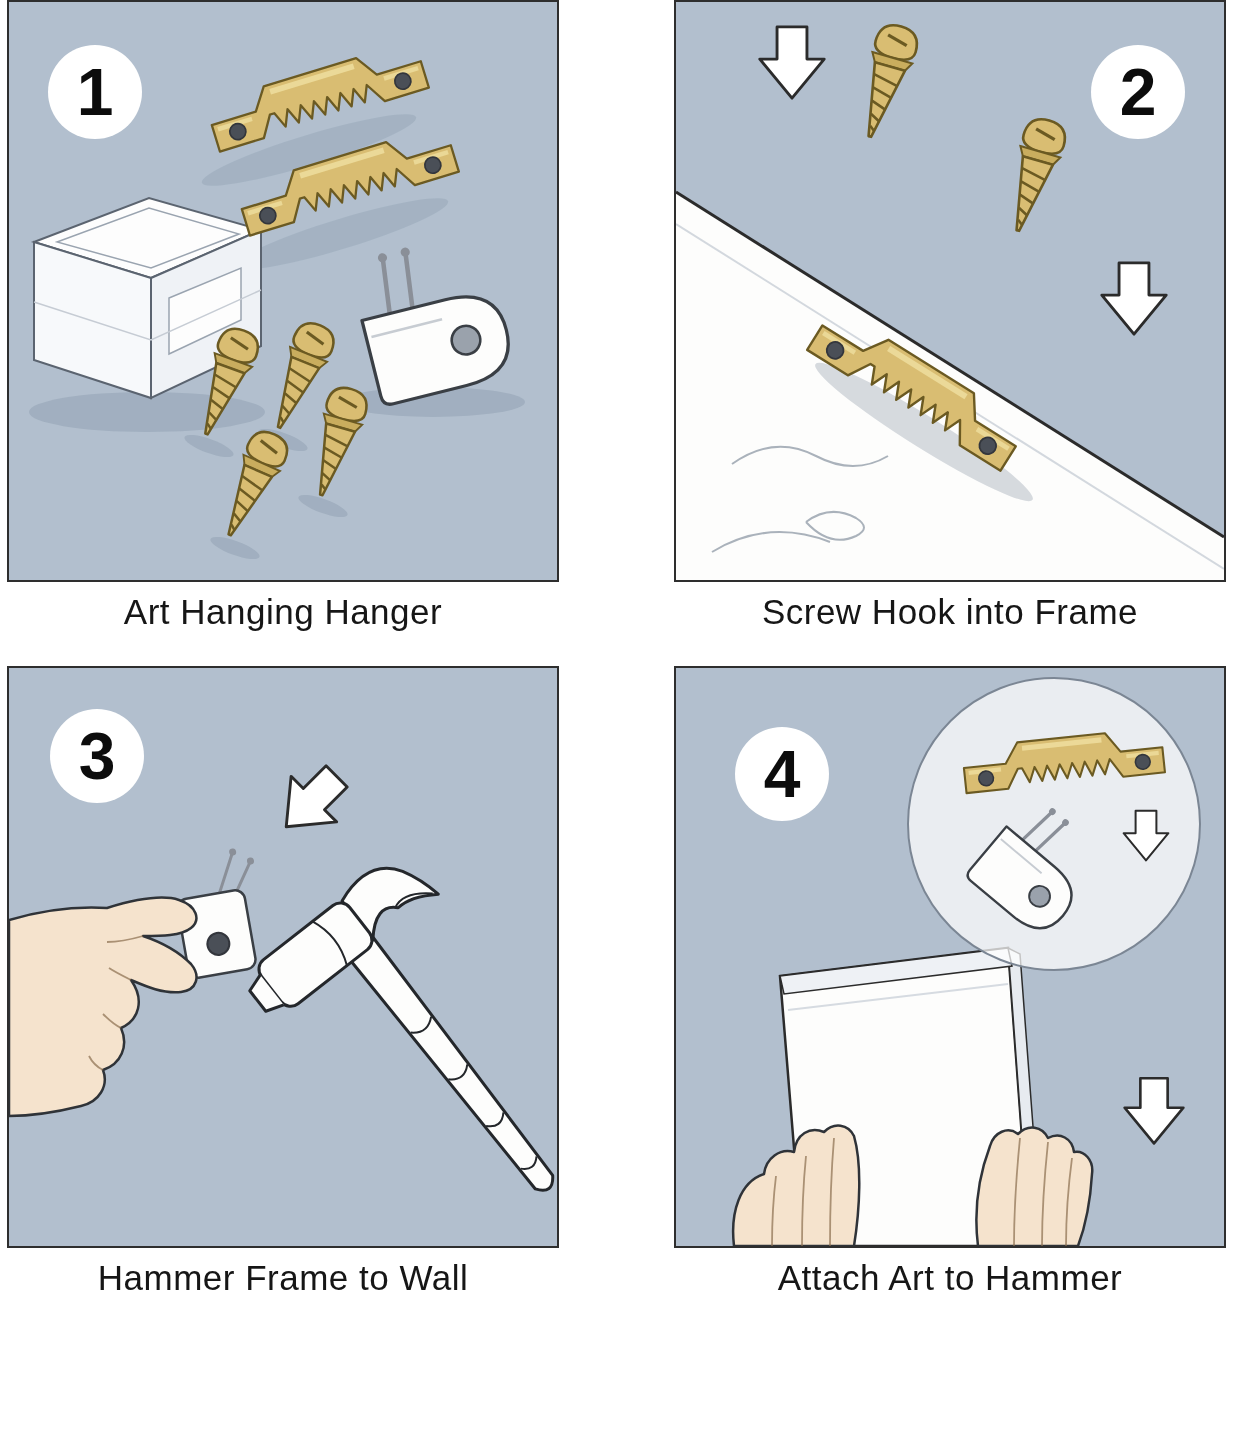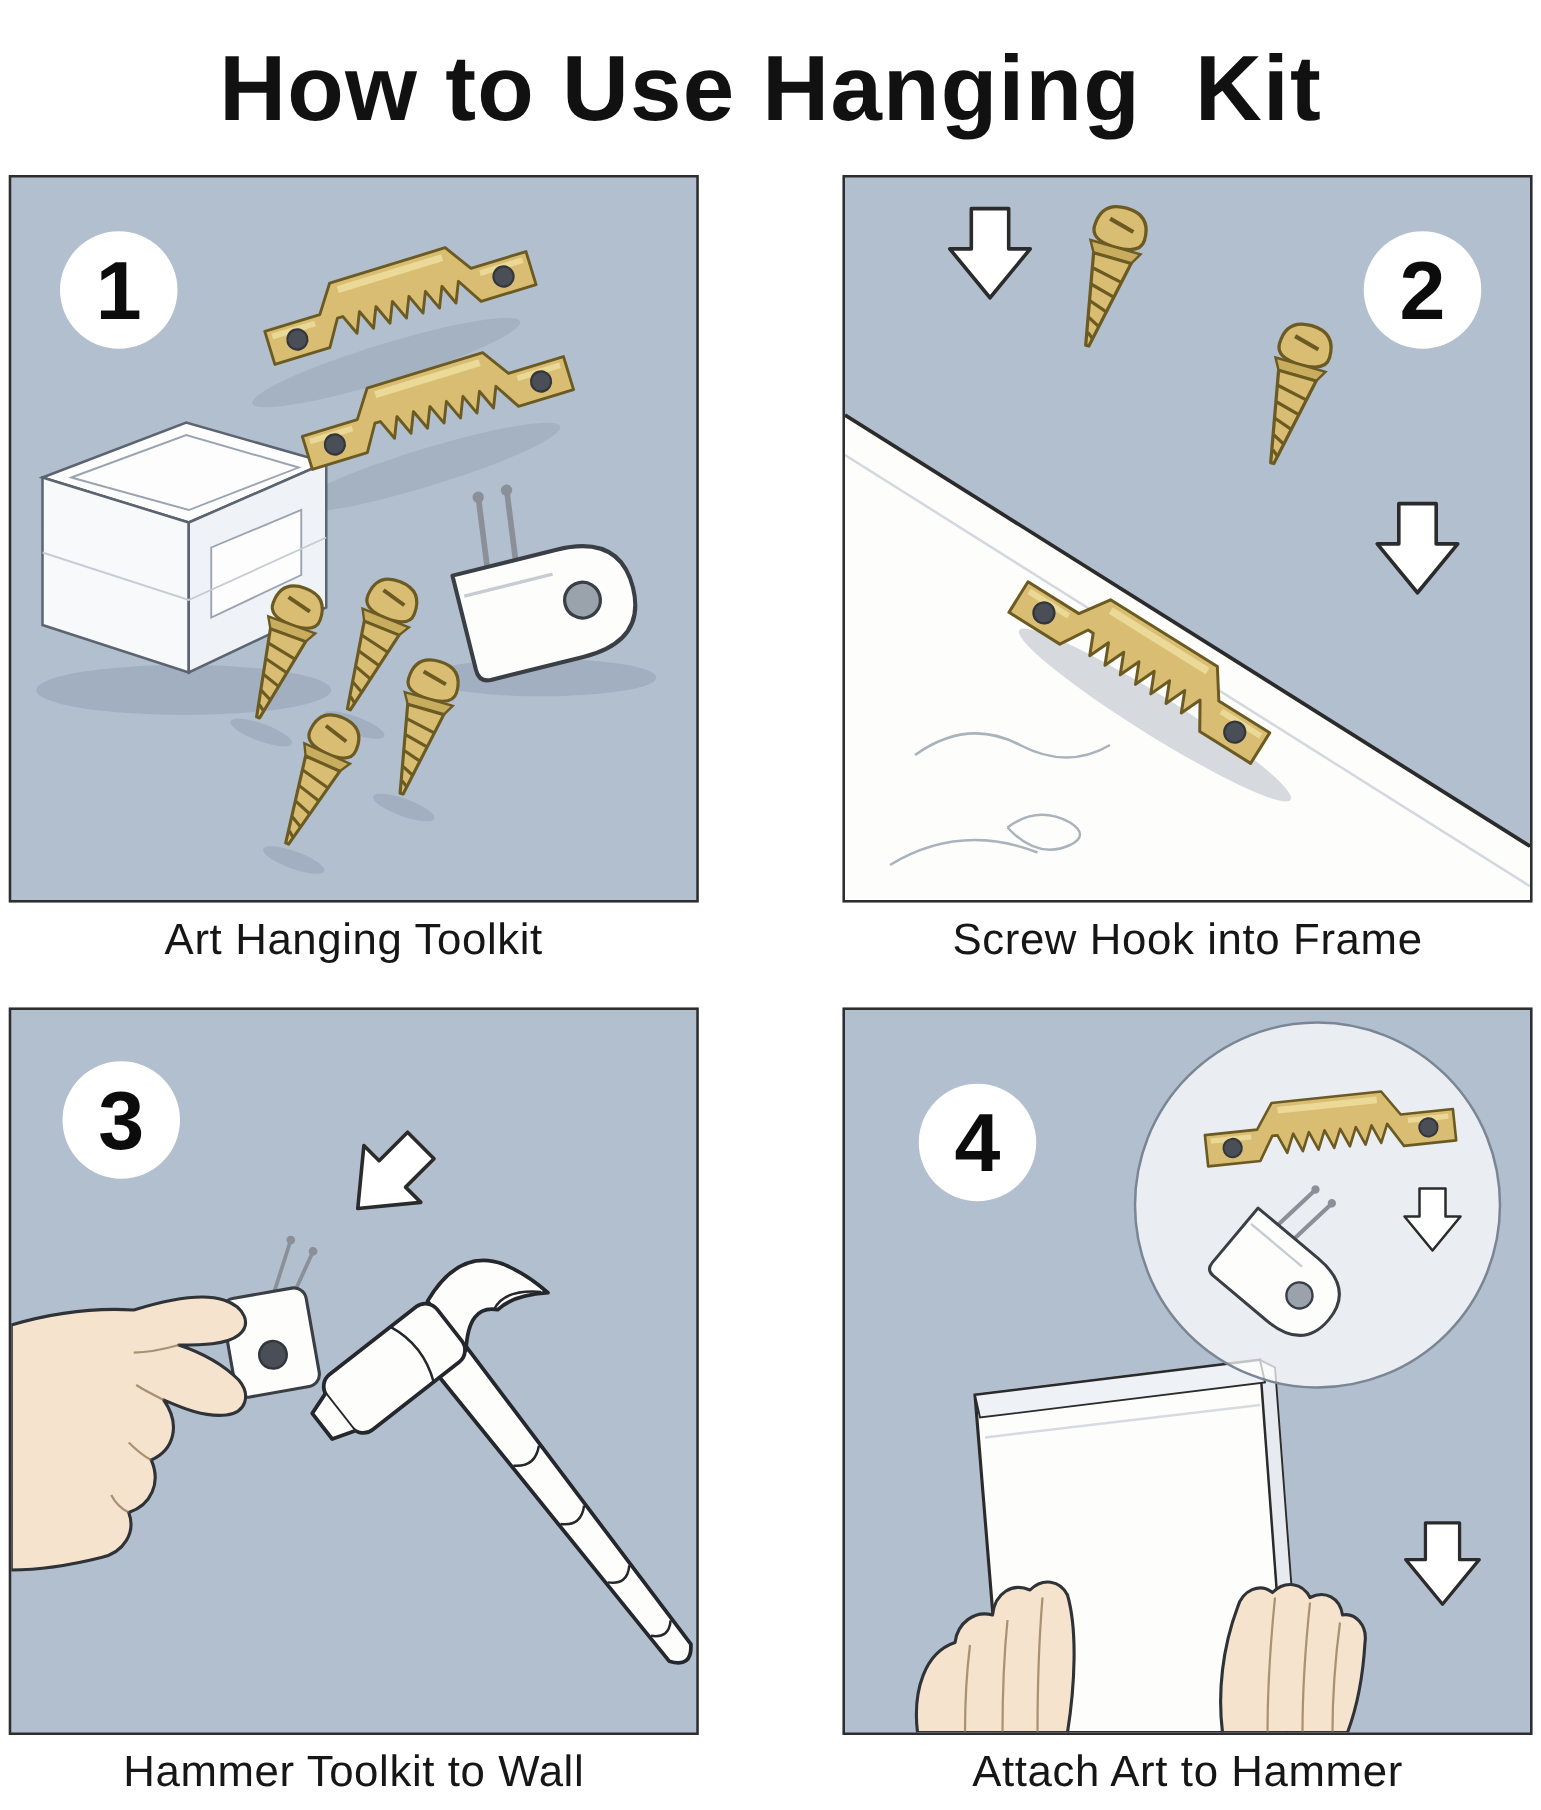--- a/index.html
+++ b/index.html
@@ -45,21 +45,20 @@
       <circle cx="22" cy="4" r="11" fill="#9aa2ac" stroke="#3a3f45" stroke-width="2"></circle>
     </g>
     <g id="arrow-down">
       <path d="M-13,-34 L13,-34 L13,-6 L28,-6 L0,28 L-28,-6 L-13,-6 Z" fill="#ffffff" stroke="#2b2b2b" stroke-width="2.5" stroke-linejoin="round"></path>
     </g>
   </defs>
 </svg>
 
 <div class="page">
 
-  <div class="title">How to Use Hanging  Kit</div>
 
   <div class="grid">
 
     <figure>
       <div class="panel">
         <svg width="548" height="578" viewBox="0 0 548 578">
           <g fill="#8fa0b1">
             <ellipse cx="138" cy="410" rx="118" ry="20" opacity="0.5"></ellipse>
             <ellipse cx="300" cy="148" rx="112" ry="15" opacity="0.4" transform="rotate(-17 300 148)"></ellipse>
             <ellipse cx="332" cy="232" rx="112" ry="15" opacity="0.4" transform="rotate(-17 332 232)"></ellipse>
@@ -85,21 +84,21 @@
           <use href="#screw" transform="translate(212,392) rotate(20) scale(1.25)"></use>
           <use href="#screw" transform="translate(286,386) rotate(22) scale(1.25)"></use>
           <use href="#screw" transform="translate(324,452) rotate(16) scale(1.25)"></use>
           <use href="#screw" transform="translate(238,494) rotate(24) scale(1.25)"></use>
           <g>
             <circle cx="86" cy="90" r="47" fill="#ffffff"></circle>
             <text x="86" y="90" dy="0.35em" text-anchor="middle" font-size="66" font-weight="700" fill="#0c0c0c">1</text>
           </g>
         </svg>
       </div>
-      <figcaption>Art Hanging Toolkit</figcaption>
+      <figcaption>Art Hanging Hanger</figcaption>
     </figure>
 
     <figure>
       <div class="panel">
         <svg width="548" height="578" viewBox="0 0 548 578">
           <g>
             <polygon points="0,190 548,535 548,578 0,578" fill="#fdfdfc"></polygon>
             <path d="M0,190 L548,535" stroke="#2b2b2b" stroke-width="3" fill="none"></path>
             <path d="M0,222 L548,567" stroke="#d3d8de" stroke-width="2" fill="none"></path>
             <path d="M56,462 q42,-30 84,-8 q38,20 72,0" stroke="#aab2bb" stroke-width="2" fill="none"></path>
@@ -148,21 +147,21 @@
                      C100,418 90,434 72,438 C48,444 22,448 0,448 Z" fill="#f5e3cd" stroke="#2f3338" stroke-width="2.5" stroke-linejoin="round"></path>
             <path d="M134,268 C120,272 108,274 98,274 M122,312 C114,308 106,304 100,300
                      M112,360 C104,356 98,350 94,346 M94,402 C86,398 82,392 80,388" stroke="#8a6d4f" stroke-width="1.8" fill="none" opacity="0.7"></path>
           </g>
           <g>
             <circle cx="88" cy="88" r="47" fill="#ffffff"></circle>
             <text x="88" y="88" dy="0.35em" text-anchor="middle" font-size="66" font-weight="700" fill="#0c0c0c">3</text>
           </g>
         </svg>
       </div>
-      <figcaption>Hammer Toolkit to Wall</figcaption>
+      <figcaption>Hammer Frame to Wall</figcaption>
     </figure>
 
     <figure>
       <div class="panel">
         <svg width="548" height="578" viewBox="0 0 548 578">
           <defs>
             <clipPath id="lens4">
                 <circle cx="378" cy="156" r="146"></circle>
               </clipPath>
           </defs>

